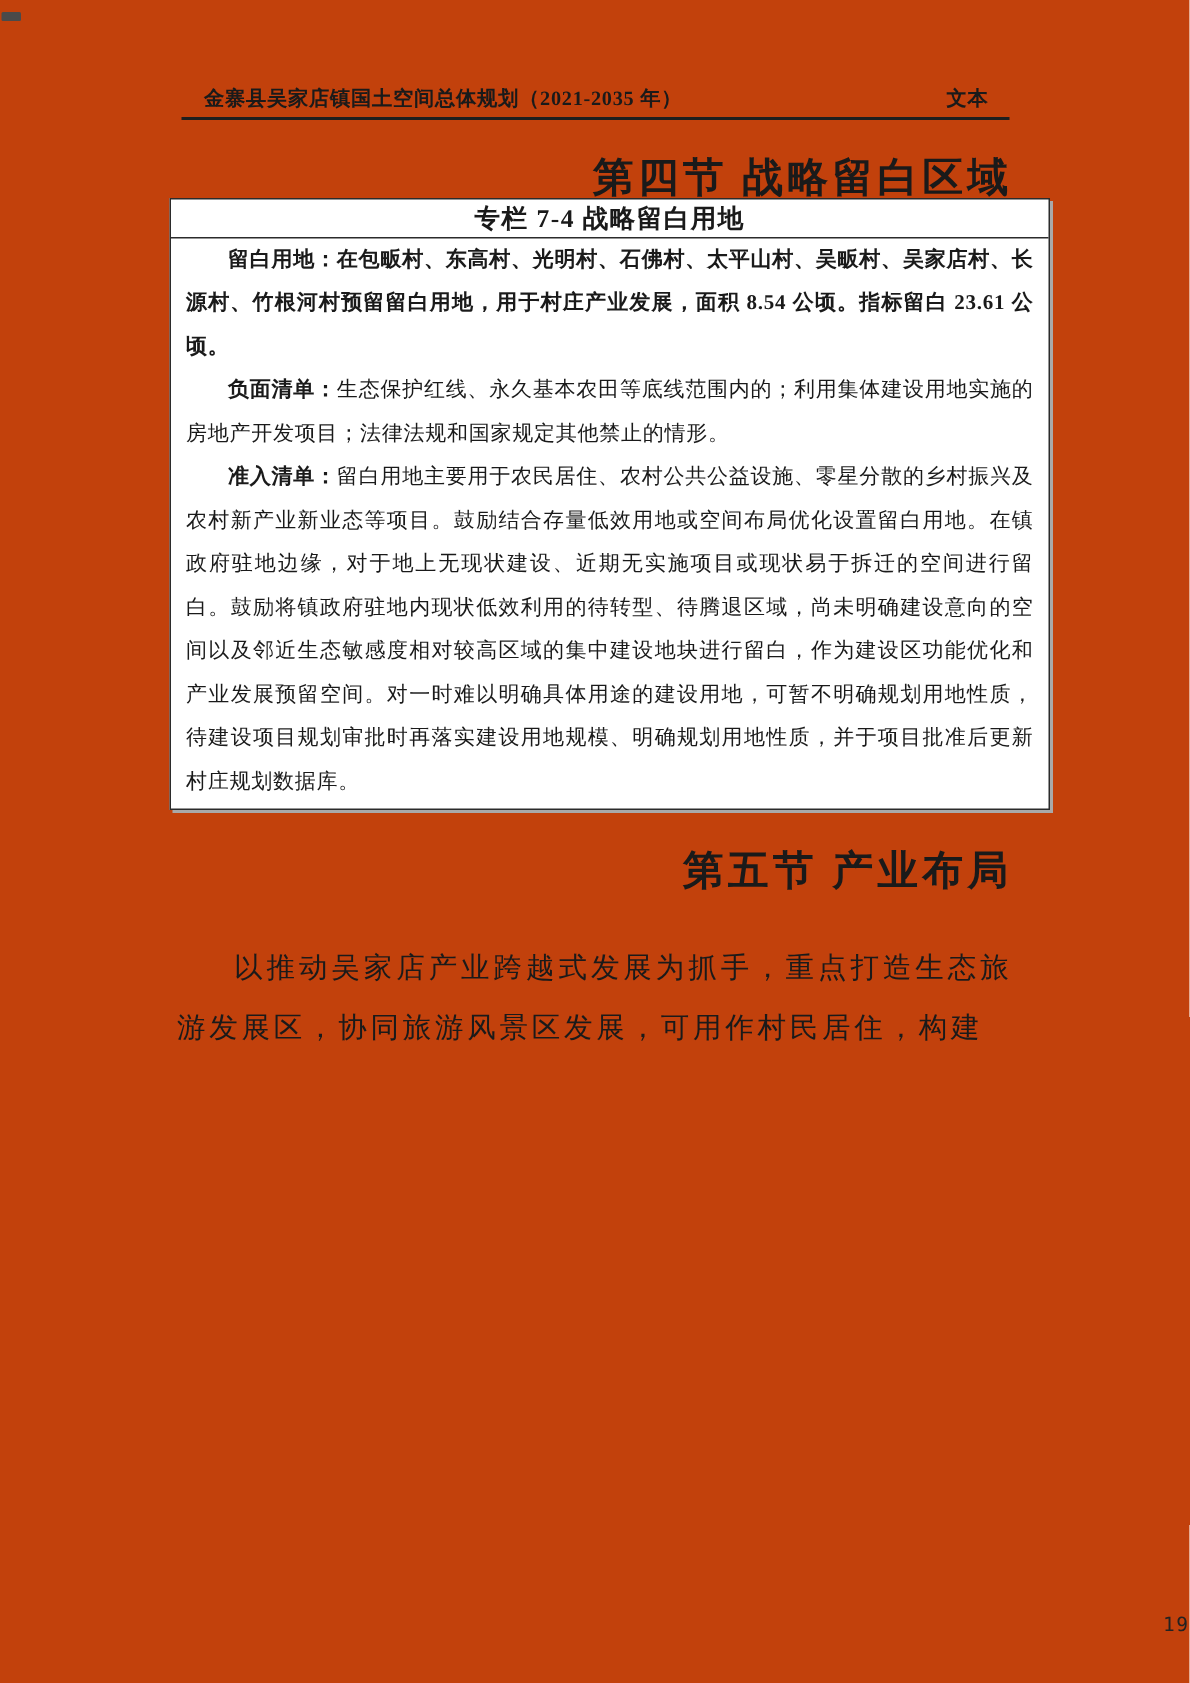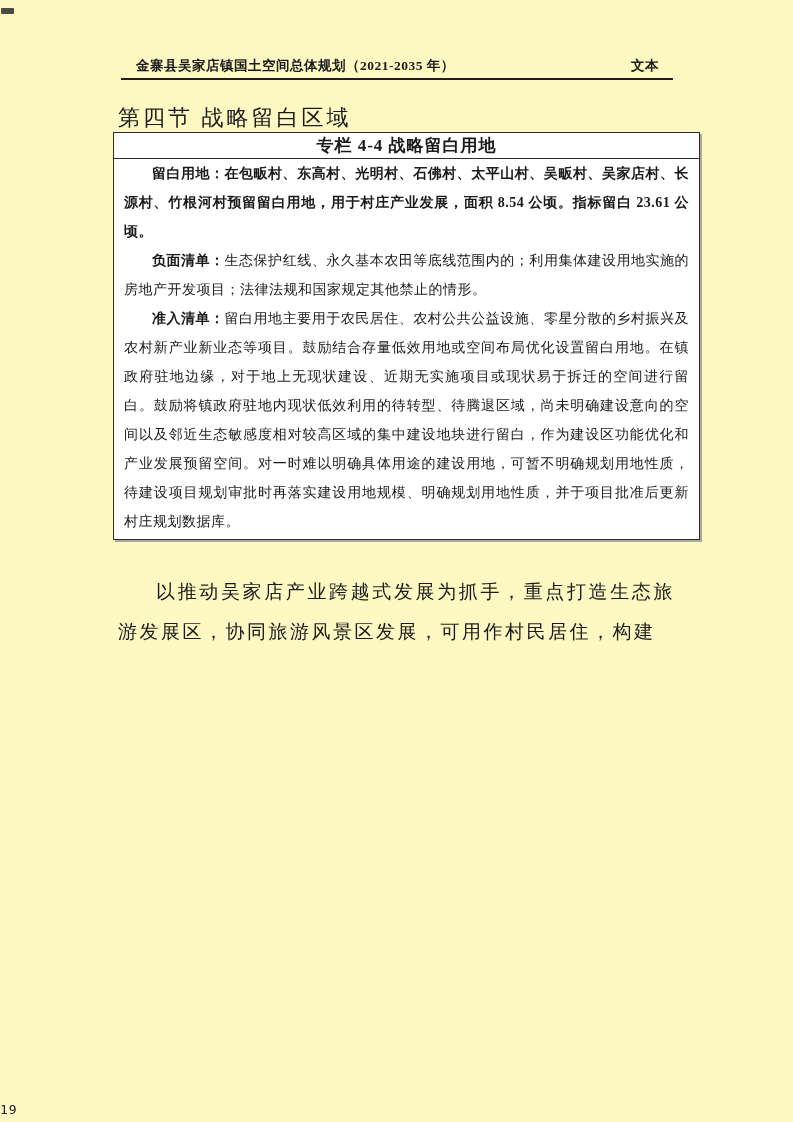--- a/index.html
+++ b/index.html
@@ -4,21 +4,21 @@
 <style>
   html, body {
     margin: 0;
     padding: 0;
     background: #ffffff;
   }
   .page {
     position: relative;
     width: 793px;
     height: 1122px;
-    background: #fef9c3;
+    background: #c2410c;
     color: #1a1a1a;
     font-family: "Liberation Serif", "DejaVu Serif", serif;
     box-sizing: border-box;
     padding-top: 57px;
     overflow: hidden;
   }
   .corner-artifact {
     position: absolute;
     left: 1px;
     top: 8px;
@@ -36,23 +36,23 @@
     padding: 0 14px 3px 15px;
   }
   .doc-header-title, .doc-header-type {
     font-weight: bold;
     font-size: 13.5px;
     letter-spacing: 0.5px;
     white-space: nowrap;
   }
   .sec-title {
     margin: 24px 118px 0 118px;
-    text-align: left;
-    font-size: 22px;
-    font-weight: normal;
+    text-align: right;
+    font-size: 27px;
+    font-weight: bold;
     letter-spacing: 3px;
     line-height: 28px;
   }
   .sec-title.title-5 {
     margin-top: 26px;
   }
   .body-para {
     margin: 26px 118px 0 118px;
     font-size: 19px;
     line-height: 40px;
@@ -96,22 +96,22 @@
   .panel-para.bold-para {
     font-weight: bold;
   }
   .panel-para .lead {
     font-weight: bold;
   }
   .page-number {
     position: absolute;
     left: 0;
     right: 0;
-    top: 1102px;
-    text-align: left;
+    top: 1076px;
+    text-align: right;
     font-size: 13px;
     letter-spacing: 1px;
     font-family: "DejaVu Sans Mono", "Liberation Mono", monospace;
     color: #222222;
   }
 </style>
 </head>
 <body>
 
 <div class="page">
@@ -120,26 +120,27 @@
 
   <header class="doc-header">
     <span class="doc-header-title">金寨县吴家店镇国土空间总体规划（2021-2035 年）</span>
     <span class="doc-header-type">文本</span>
   </header>
 
   <h1 class="sec-title">第四节 战略留白区域</h1>
 
 
   <section class="panel">
-    <div class="panel-title">专栏 4-4 战略留白用地</div>
+    <div class="panel-title">专栏 7-4 战略留白用地</div>
     <div class="panel-body">
       <p class="panel-para bold-para">留白用地：在包畈村、东高村、光明村、石佛村、太平山村、吴畈村、吴家店村、长源村、竹根河村预留留白用地，用于村庄产业发展，面积 8.54 公顷。指标留白 23.61 公顷。</p>
       <p class="panel-para"><b class="lead">负面清单：</b><span>生态保护红线、永久基本农田等底线范围内的；利用集体建设用地实施的房地产开发项目；法律法规和国家规定其他禁止的情形。</span></p>
       <p class="panel-para"><b class="lead">准入清单：</b><span>留白用地主要用于农民居住、农村公共公益设施、零星分散的乡村振兴及农村新产业新业态等项目。鼓励结合存量低效用地或空间布局优化设置留白用地。在镇政府驻地边缘，对于地上无现状建设、近期无实施项目或现状易于拆迁的空间进行留白。鼓励将镇政府驻地内现状低效利用的待转型、待腾退区域，尚未明确建设意向的空间以及邻近生态敏感度相对较高区域的集中建设地块进行留白，作为建设区功能优化和产业发展预留空间。对一时难以明确具体用途的建设用地，可暂不明确规划用地性质，待建设项目规划审批时再落实建设用地规模、明确规划用地性质，并于项目批准后更新村庄规划数据库。</span></p>
     </div>
   </section>
 
+  <h1 class="sec-title title-5">第五节 产业布局</h1>
 
   <p class="body-para second">以推动吴家店产业跨越式发展为抓手，重点打造生态旅游发展区，协同旅游风景区发展，可用作村民居住，构建</p>
 
   <div class="page-number">19</div>
 
 </div>
 
 </body></html>

